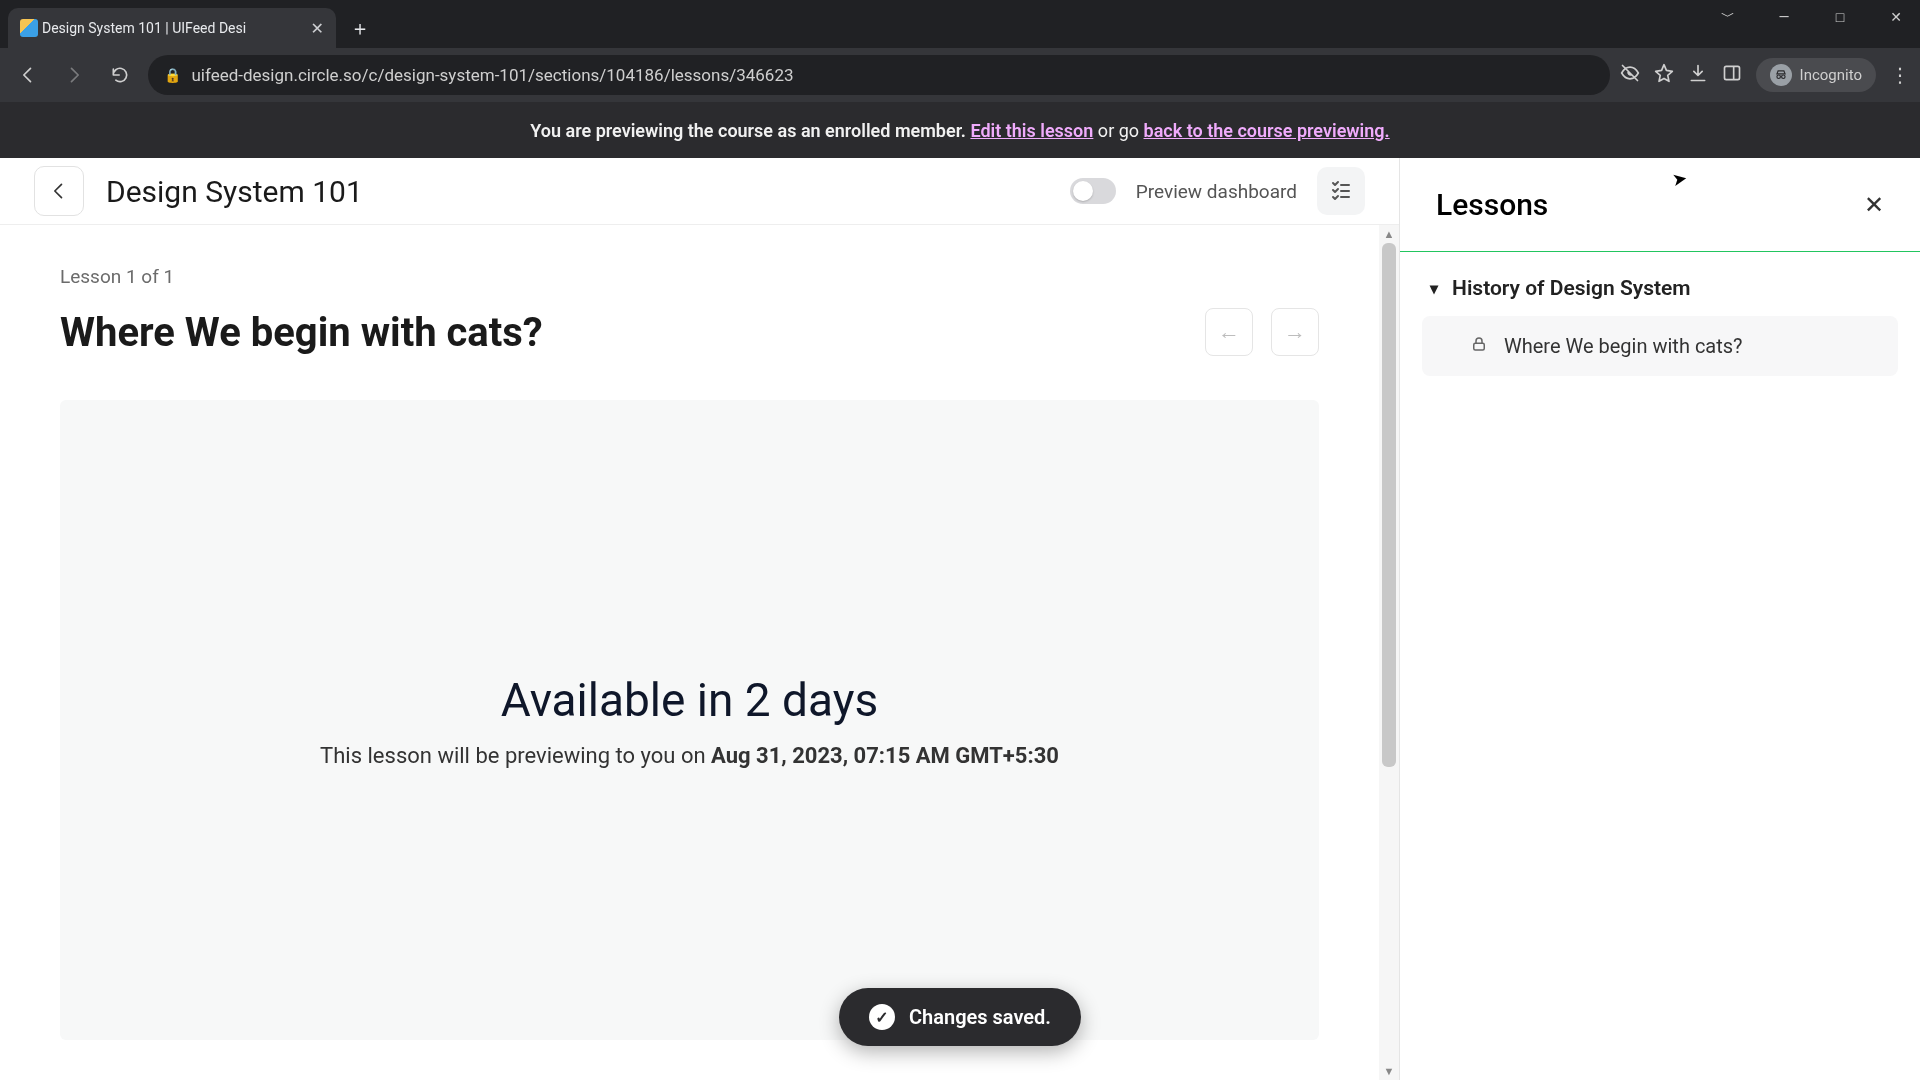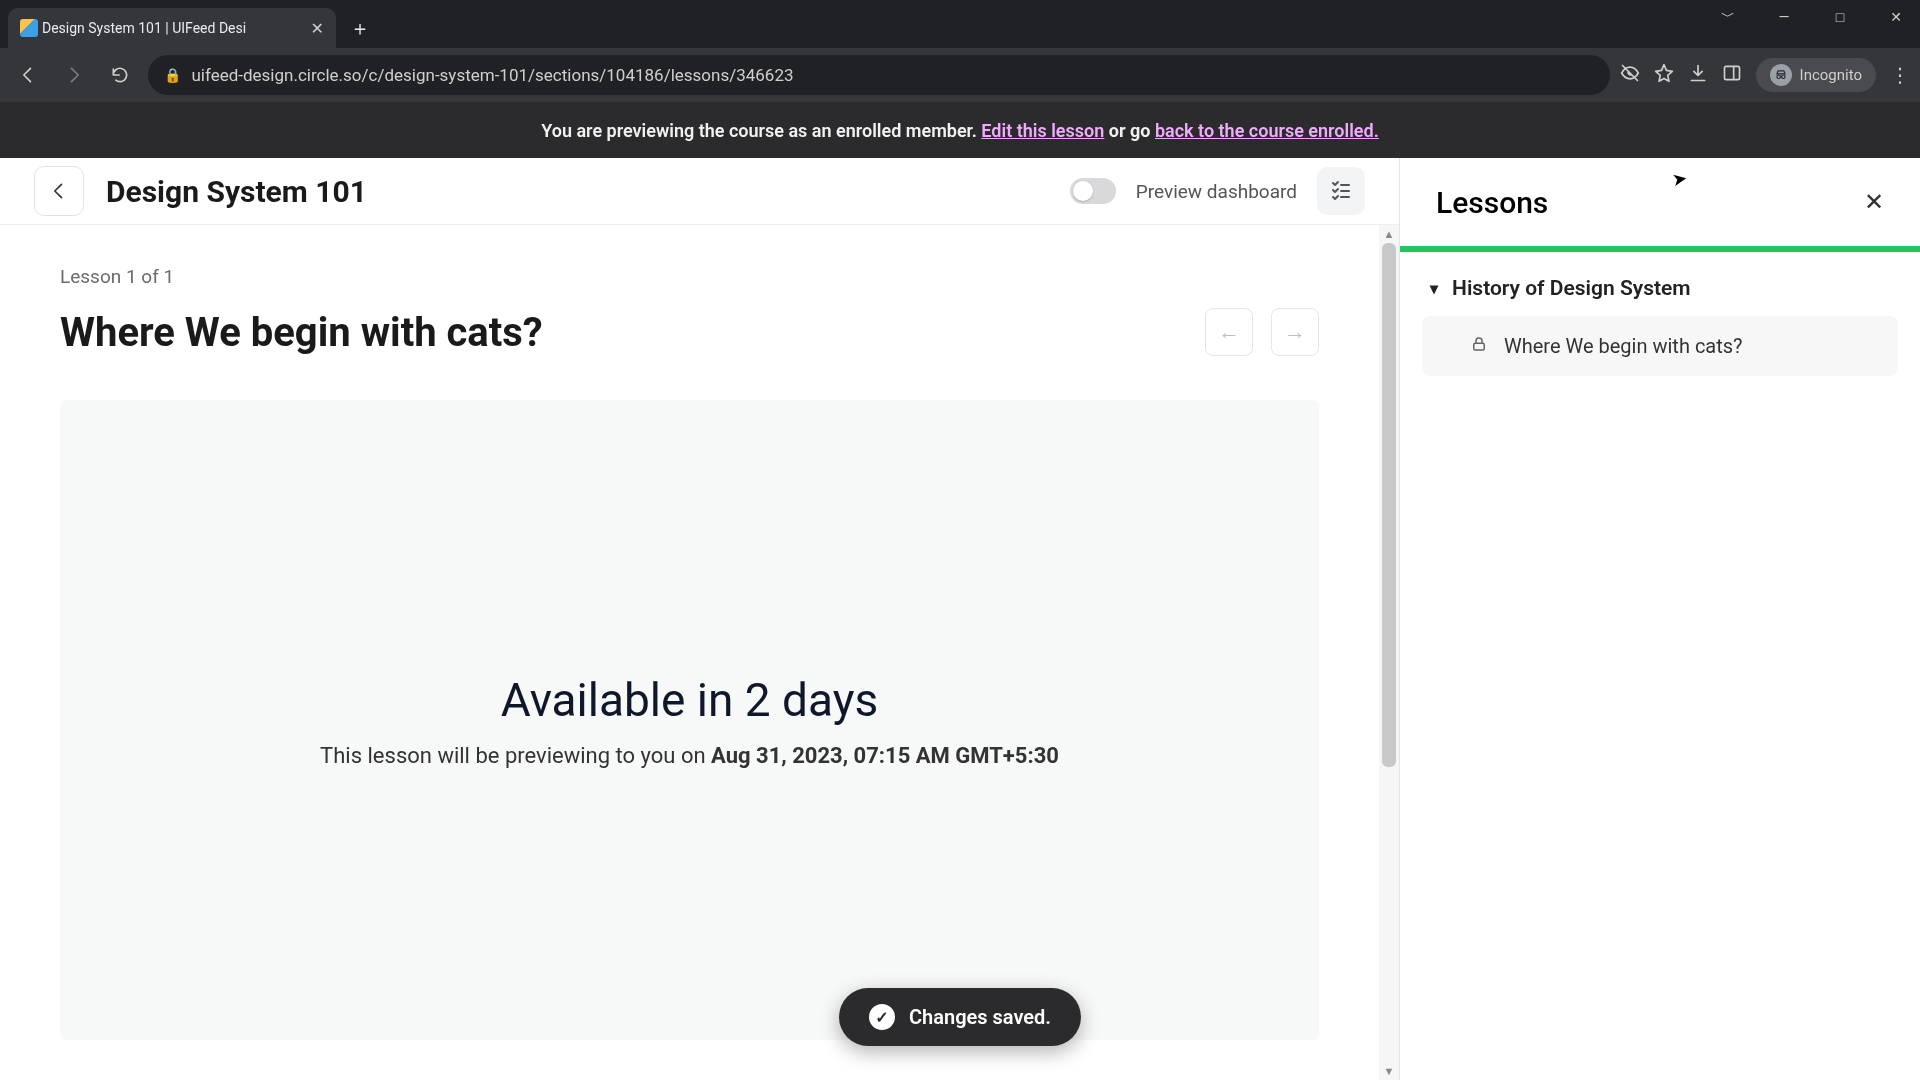--- a/index.html
+++ b/index.html
@@ -17,27 +17,27 @@
   .toolbar { background:#35363a; height:54px; display:flex; align-items:center; padding:0 10px; gap:10px;}
   .tb-btn { width:36px; height:36px; display:flex; align-items:center; justify-content:center; color:#cfcfcf; border-radius:50%;}
   .addr { flex:1; background:#202124; height:40px; border-radius:20px; display:flex; align-items:center; padding:0 16px; gap:10px; color:#cfcfcf; font-size:17px;}
   .addr .lock { font-size:14px;}
   .right-tools { display:flex; align-items:center; gap:14px; color:#cfcfcf;}
   .incog-badge { display:flex; align-items:center; gap:8px; background:#4a4b4f; padding:6px 14px; border-radius:20px; font-size:15px;text-align:center;}
   .incog-badge .ic { width:22px;height:22px;border-radius:50%; background:#9aa0a6; display:flex;align-items:center;justify-content:center;}
   
   .banner { background:#2b2b2e; color:#f1f1f1; height:56px; display:flex; align-items:center; justify-content:center; font-size:18px; font-weight:600;}
   .banner a { color:#f0abfc; text-decoration:underline; }
-  .banner .mid { font-weight:700; }
+  .banner .mid { font-weight:400; }
   
   .app { display:flex; height:calc(1080px - 48px - 54px - 56px); }
   .main { flex:1; display:flex; flex-direction:column; border-right:1px solid #e5e5e5; position:relative;}
   .main-header { height:94px; display:flex; align-items:center; padding:0 34px; gap:22px; border-bottom:1px solid #eee;}
   .back-btn { width:50px; height:50px; border:1px solid #e2e2e2; border-radius:10px; display:flex; align-items:center; justify-content:center; font-size:22px; color:#333;}
-  .course-title { font-size:30px; font-weight:700; color:#1a1a1a;}
+  .course-title { font-size:30px; font-weight:400; color:#1a1a1a;}
   .header-right { margin-left:auto; display:flex; align-items:center; gap:20px;}
   .toggle { width:46px; height:26px; background:#d9d9dc; border-radius:13px; position:relative;}
   .toggle .knob { width:20px; height:20px; background:#fff; border-radius:50%; position:absolute; top:3px; left:3px; box-shadow:0 1px 2px rgba(0,0,0,.2);}
   .toggle-label { font-size:19px; color:#555;}
   .list-btn { width:48px; height:48px; background:#f3f4f5; border-radius:10px; display:flex;align-items:center;justify-content:center;}
   .list-btn svg{width:24px;height:24px;stroke:#555;}
   
   .scroll-wrap { flex:1; display:flex; }
   .content { flex:1; padding:40px 60px; overflow:hidden; }
   .fake-scroll { width:20px; background:#f6f6f6; display:flex; flex-direction:column; align-items:center;}
@@ -48,21 +48,21 @@
   .lesson-row { display:flex; align-items:center;}
   .lesson-title { font-size:40px; font-weight:700; color:#1a1a1a;}
   .nav-arrows { margin-left:auto; display:flex; gap:18px;}
   .nav-arrow { width:48px;height:48px;border:1px solid #e5e5e5;border-radius:8px;display:flex;align-items:center;justify-content:center;color:#bdbdbd;font-size:22px;}
   .card { margin-top:44px; background:#f7f8f8; border-radius:6px; height:640px; display:flex; flex-direction:column; align-items:center; justify-content:center; gap:16px;}
   .card h2 { font-size:46px; font-weight:400; color:#0f172a;}
   .card p { font-size:22px; color:#333;}
   .card p b { font-weight:700;}
   
   .sidepanel { width:520px; display:flex; flex-direction:column;}
-  .sp-header { height:94px; display:flex; align-items:center; padding:0 36px; border-bottom:6px solid #22c55e;}
+  .sp-header { height:94px; display:flex; align-items:center; padding:0 36px; border-bottom:1px solid #22c55e;}
   .sp-title { font-size:30px; font-weight:500;}
   .sp-close { margin-left:auto; font-size:24px; color:#333;}
   .section { padding:24px 30px 6px 30px; display:flex; align-items:center; gap:14px; font-size:21px; font-weight:600; color:#222;}
   .section .chev { font-size:16px;}
   .lesson-item { margin:10px 22px 0 22px; padding:18px 20px 18px 48px; background:#f7f7f8; border-radius:8px; display:flex; align-items:center; gap:16px; font-size:20px; color:#333;}
   .lesson-item .lock{font-size:16px;color:#666;}
   
   .toast { position:absolute; left:50%; transform:translateX(-50%); bottom:34px; background:#2b2b2e; color:#fff; padding:16px 30px; border-radius:999px; display:flex; align-items:center; gap:14px; font-size:20px; font-weight:600; box-shadow:0 6px 20px rgba(0,0,0,.3);}
   .toast .check{width:26px;height:26px;border-radius:50%;background:#fff;color:#2b2b2e;display:flex;align-items:center;justify-content:center;font-size:16px;}
   
@@ -142,21 +142,21 @@
       <span style="font-size:20px;">⋮</span>
     </div>
   </div>
 </div>
 
 <div class="banner">
   <span>
     <span>You are previewing the course as an enrolled member. </span>
     <a href="#">Edit this lesson</a>
     <span class="mid"> or go </span>
-    <a href="#">back to the course enrolled.</a>
+    <a href="#">back to the course previewing.</a>
   </span>
 </div>
 
 <div class="app">
 
   <div class="main">
     <div class="main-header">
       <div class="back-btn">
         <svg class="icon" viewBox="0 0 24 24">
             <path d="M15 4l-8 8 8 8" stroke-linecap="round" stroke-linejoin="round"></path>

